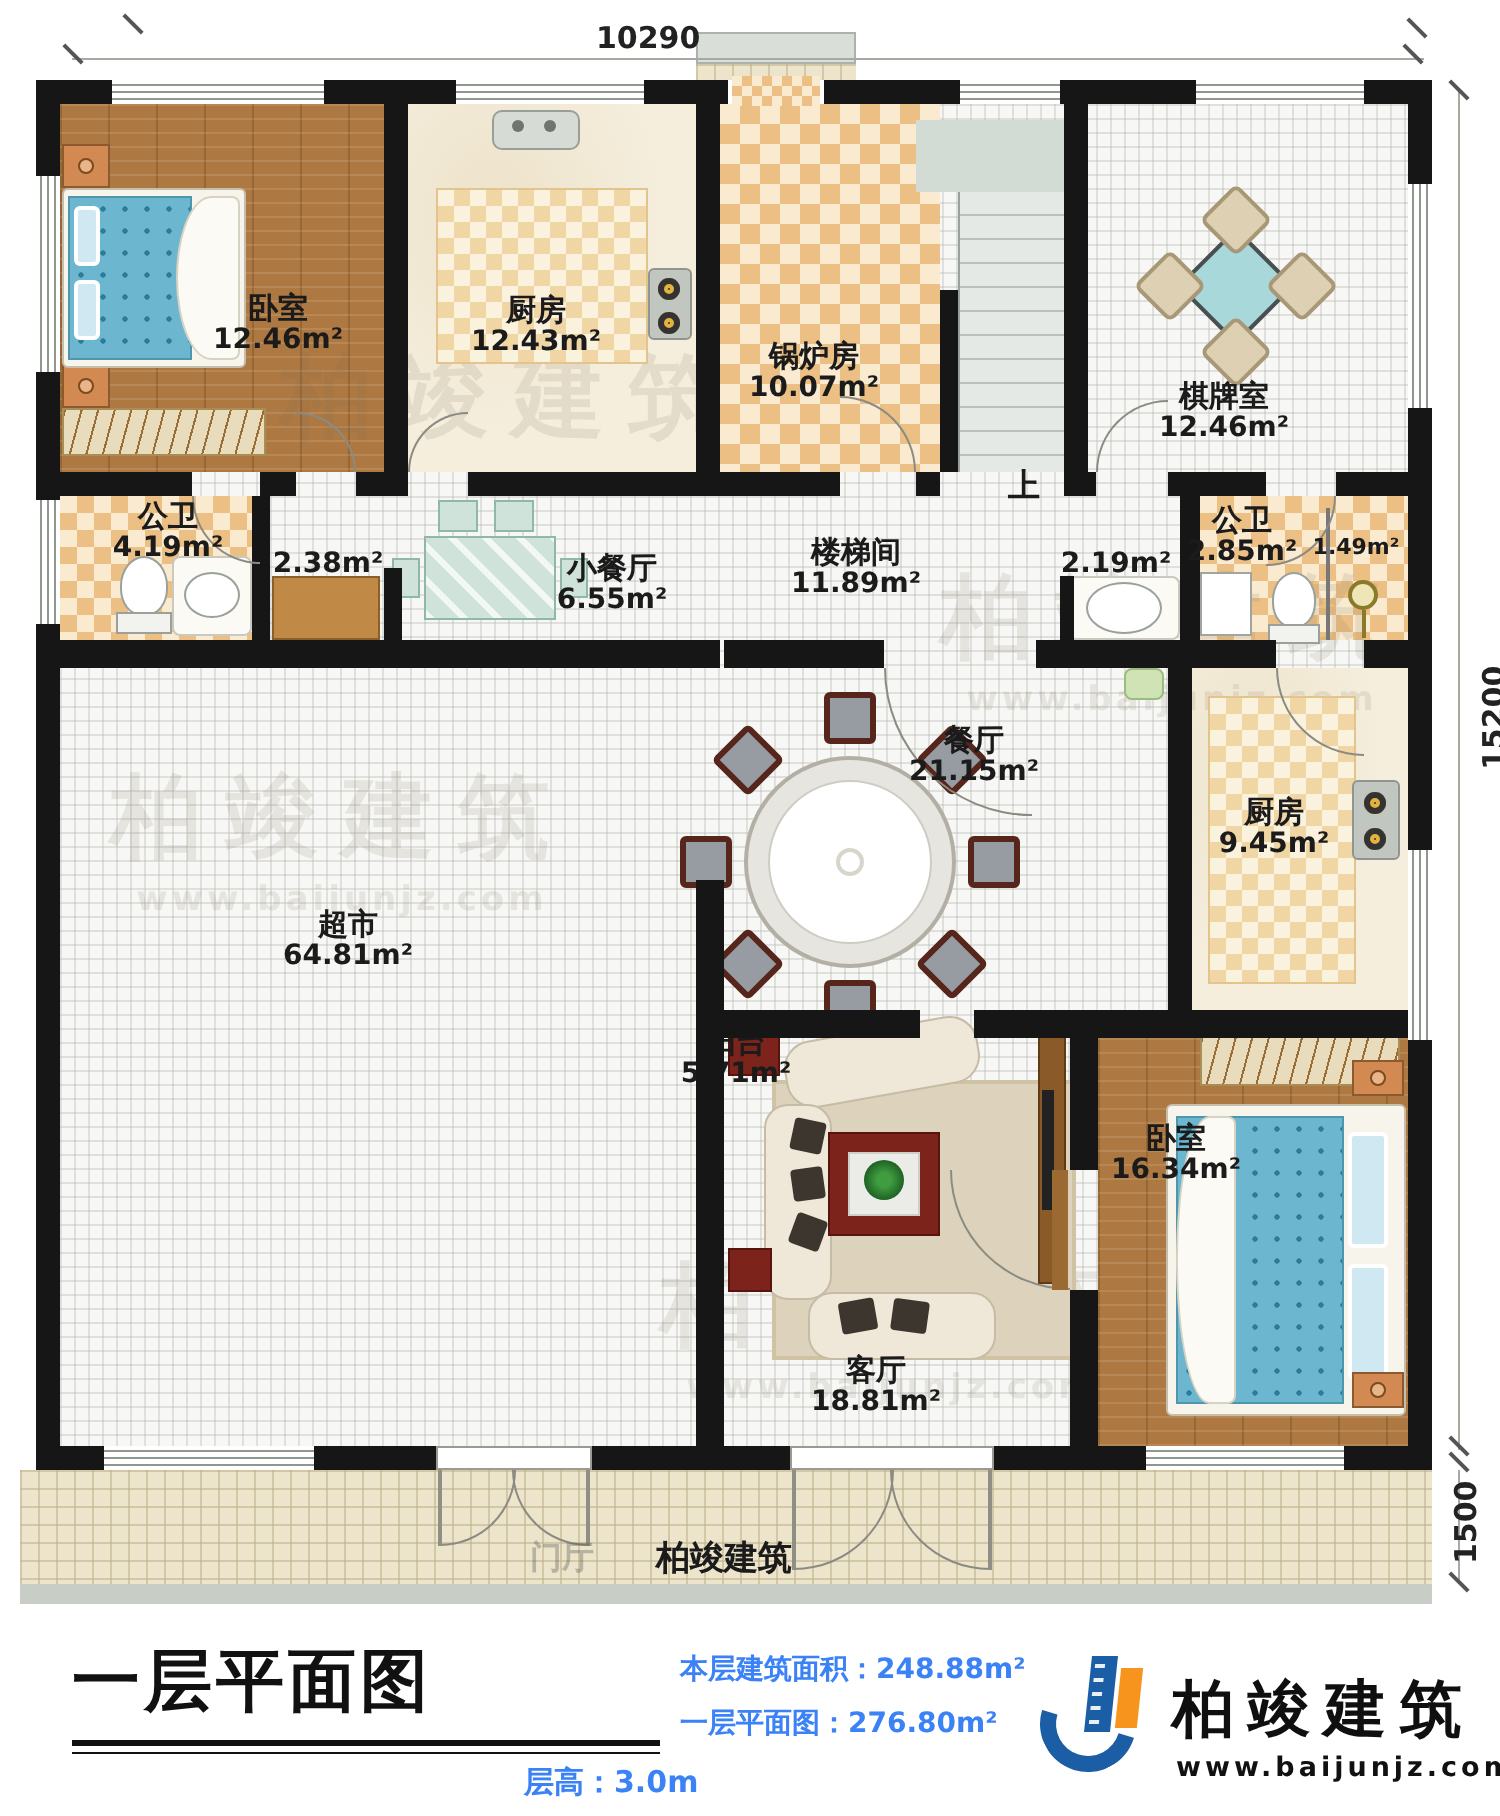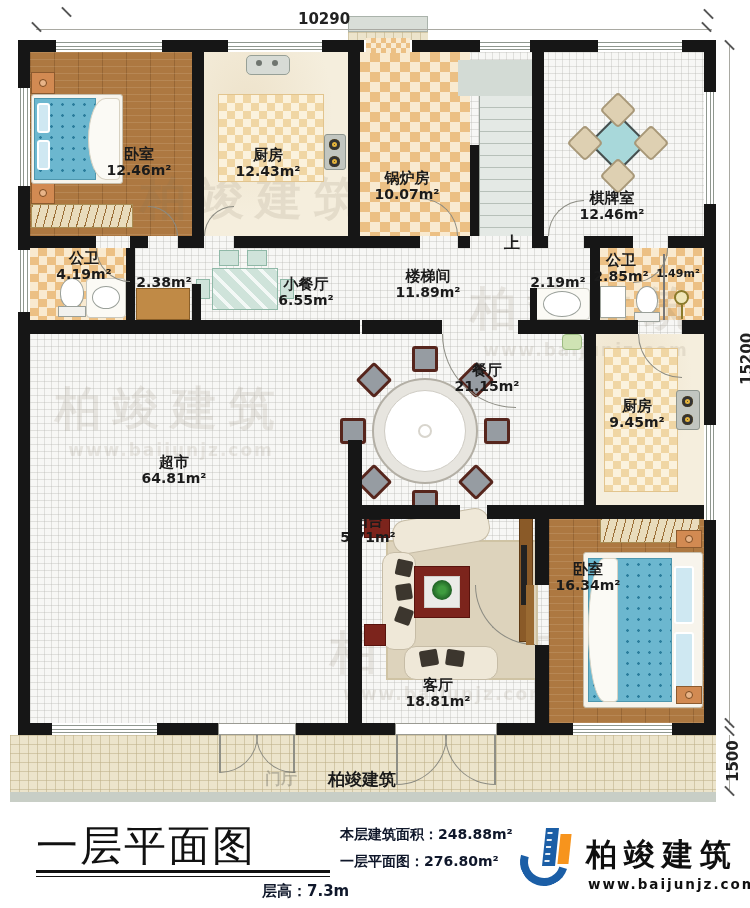--- a/index.html
+++ b/index.html
@@ -49,25 +49,25 @@
   .wm{position:absolute;z-index:6;color:rgba(125,112,90,.14);font-weight:bold;white-space:nowrap;text-align:center}
   .wm .t{font-size:46px;letter-spacing:12px}
   .wm .u{font-size:17px;letter-spacing:2px}
   .dim{position:absolute;z-index:31;color:#222;font-weight:bold;font-size:15px}
   .dline{position:absolute;background:#a9a9a2;z-index:5}
   .tick{position:absolute;width:13px;height:2px;background:#555;transform:rotate(45deg);z-index:31}
   
   .stairs{position:absolute;background:repeating-linear-gradient(to bottom,#e4e9e5 0 11px,#b7c0b9 11px 12px);z-index:8;border-left:1px solid #9aa39b}
   
   .tb{position:absolute;left:0;top:810px;width:750px;height:98px;background:#fff;z-index:40}
-  .tb .title{position:absolute;left:36px;top:8px;font-size:42px;font-weight:normal;color:#111;letter-spacing:2px}
+  .tb .title{position:absolute;left:36px;top:8px;font-size:34px;font-weight:bold;color:#111;letter-spacing:2px}
   .tb .scale{position:absolute;left:258px;top:18px;font-size:31px;color:#111}
   .tb .ul1{position:absolute;left:36px;top:60px;width:294px;height:3px;background:#111}
   .tb .ul2{position:absolute;left:36px;top:66px;width:294px;height:1px;background:#111}
-  .tb .info{position:absolute;font-size:14px;font-weight:bold;color:#0f172a;white-space:nowrap}
+  .tb .info{position:absolute;font-size:14px;font-weight:bold;color:#3b82f6;white-space:nowrap}
   .logo{position:absolute;left:520px;top:14px;width:226px;height:80px}
   .logo .nm{position:absolute;left:66px;top:10px;font-size:31px;font-weight:bold;color:#0f0f0f;letter-spacing:7px}
   .logo .url{position:absolute;left:68px;top:52px;font-size:13.5px;font-weight:bold;color:#111;letter-spacing:2px}
   .swoosh{position:absolute;left:0;top:14px;width:48px;height:48px;border-radius:50%;border:8px solid transparent;border-left-color:#1b5ea6;border-bottom-color:#1b5ea6;transform:rotate(-28deg)}
   .towerB{position:absolute;left:24px;top:4px;width:13px;height:38px;background:#1b5ea6;transform:skewX(-6deg);background-image:repeating-linear-gradient(to bottom,rgba(255,255,255,.9) 0 2px,transparent 2px 7px);background-size:5px 100%;background-repeat:no-repeat;background-position:2px 4px}
   .towerO{position:absolute;left:39px;top:10px;width:11px;height:30px;background:#f7941d;transform:skewX(-6deg)}
 </style>
 </head>
 <body>
 
@@ -367,21 +367,21 @@
   <div class="tick" style="left:723px;top:730px"></div>
   <div class="tick" style="left:723px;top:790px"></div>
   <div class="dim" style="left:724px;top:782px;transform:rotate(-90deg);transform-origin:left top">1500</div>
 
   <div class="tb">
     <div class="title">一层平面图</div>
     <div class="ul1"></div>
     <div class="ul2"></div>
     <div class="info" style="left:340px;top:16px">本层建筑面积：248.88m²</div>
     <div class="info" style="left:340px;top:43px">一层平面图：276.80m²</div>
-    <div class="info" style="left:262px;top:72px;font-size:15px">层高：7.3m</div>
+    <div class="info" style="left:262px;top:72px;font-size:15px">层高：3.0m</div>
     <div class="logo">
       <div class="swoosh"></div>
       <div class="towerB"></div>
       <div class="towerO"></div>
       <div class="nm">柏竣建筑</div>
       <div class="url">www.baijunjz.com</div>
     </div>
   </div>
 
 </div>

